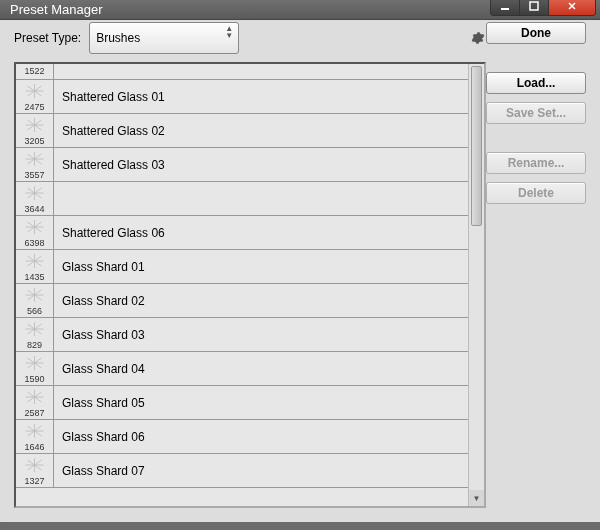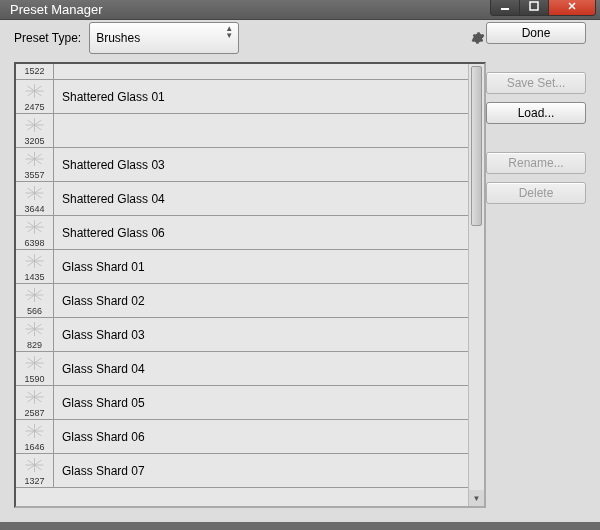--- a/index.html
+++ b/index.html
@@ -179,20 +179,21 @@
     font-size: 8px;
     color: #555;
   }
   .scroll-btn.bot { bottom: 0; }
   .right-panel {
     width: 100px;
     display: flex;
     flex-direction: column;
     gap: 8px;
     padding-top: 0px;
+    font-weight: bold;
   }
   .btn {
     height: 22px;
     background: linear-gradient(to bottom, #fdfdfd, #e2e2e2);
     border: 1px solid #8a8a8a;
     border-radius: 3px;
     font-size: 12px;
     display: flex;
     align-items: center;
     justify-content: center;
@@ -277,38 +278,38 @@
               </div>
               <span class="brush-name">Shattered Glass 01</span>
             </div>
             <div class="brush-row">
               <div class="brush-swatch">
                 <div class="swatch-mark"><svg width="100%" height="100%" viewBox="0 0 24 18">
                     <path d="M3 9 L21 9 M12 2 L12 16 M5 4 L19 14 M5 14 L19 4" stroke="#666" stroke-width="0.8"></path>
                   </svg></div>
                 <span>3205</span>
               </div>
+              <span class="brush-name">Shattered Glass 02</span>
             </div>
             <div class="brush-row">
               <div class="brush-swatch">
                 <div class="swatch-mark"><svg width="100%" height="100%" viewBox="0 0 24 18">
                     <path d="M3 9 L21 9 M12 2 L12 16 M5 4 L19 14 M5 14 L19 4" stroke="#666" stroke-width="0.8"></path>
                   </svg></div>
                 <span>3557</span>
               </div>
               <span class="brush-name">Shattered Glass 03</span>
             </div>
             <div class="brush-row">
               <div class="brush-swatch">
                 <div class="swatch-mark"><svg width="100%" height="100%" viewBox="0 0 24 18">
                     <path d="M3 9 L21 9 M12 2 L12 16 M5 4 L19 14 M5 14 L19 4" stroke="#666" stroke-width="0.8"></path>
                   </svg></div>
                 <span>3644</span>
               </div>
-              <span class="brush-name">Shattered Glass 04</span>
             </div>
             <div class="brush-row">
               <div class="brush-swatch">
                 <div class="swatch-mark"><svg width="100%" height="100%" viewBox="0 0 24 18">
                     <path d="M3 9 L21 9 M12 2 L12 16 M5 4 L19 14 M5 14 L19 4" stroke="#666" stroke-width="0.8"></path>
                   </svg></div>
                 <span>6398</span>
               </div>
               <span class="brush-name">Shattered Glass 06</span>
             </div>
@@ -380,22 +381,22 @@
           <div class="scroll-thumb"></div>
           <div class="scroll-btn bot">▼</div>
         </div>
       </div>
 
     </div>
 
     <div class="right-panel">
       <div class="btn">Done</div>
       <div class="spacer-sm"></div>
+      <div class="btn underline-first">Load...</div>
       <div class="btn disabled underline-first">Save Set...</div>
-      <div class="btn underline-first">Load...</div>
       <div class="spacer-sm"></div>
       <div class="btn disabled underline-first">Rename...</div>
       <div class="btn disabled underline-first">Delete</div>
     </div>
 
   </div>
 
 </div>
 
 </body></html>

